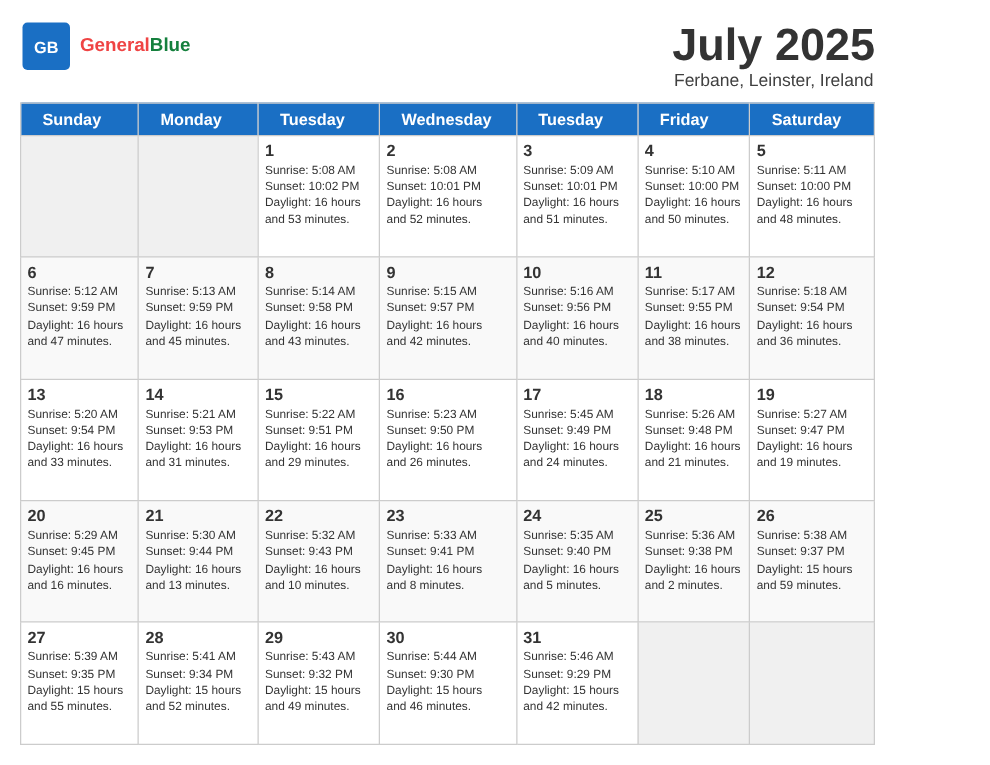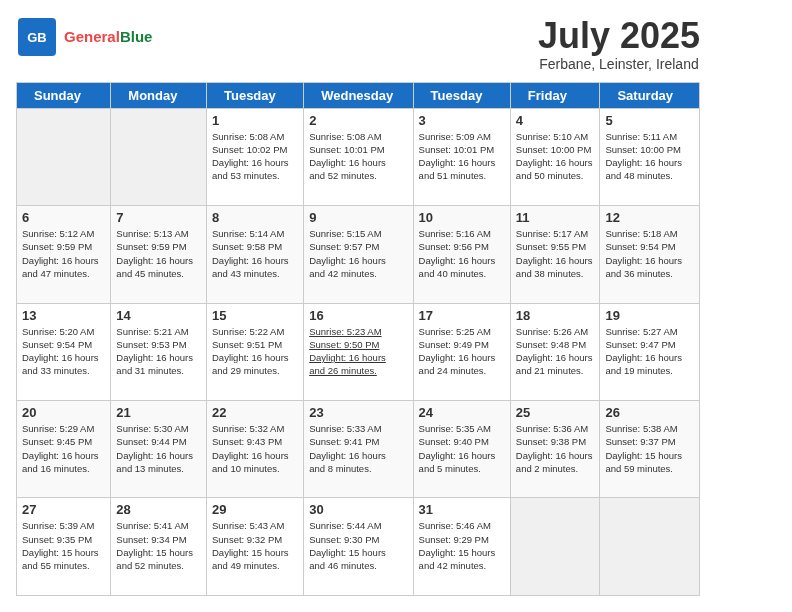--- a/index.html
+++ b/index.html
@@ -227,28 +227,28 @@
           </td>
           <td>
             <span class="day-number">15</span>
             <div class="day-info" style="white-space: pre-line;">Sunrise: 5:22 AM
 Sunset: 9:51 PM
 Daylight: 16 hours
 and 29 minutes.</div>
           </td>
           <td>
             <span class="day-number">16</span>
-            <div class="day-info" style="white-space: pre-line; text-decoration: underline;">Sunrise: 5:23 AM
+            <div class="day-info" style="white-space: pre-line;">Sunrise: 5:23 AM
 Sunset: 9:50 PM
 Daylight: 16 hours
 and 26 minutes.</div>
           </td>
           <td>
             <span class="day-number">17</span>
-            <div class="day-info" style="white-space: pre-line;">Sunrise: 5:25 AM
+            <div class="day-info" style="white-space: pre-line;">Sunrise: 5:45 AM
 Sunset: 9:49 PM
 Daylight: 16 hours
 and 24 minutes.</div>
           </td>
           <td>
             <span class="day-number">18</span>
             <div class="day-info" style="white-space: pre-line;">Sunrise: 5:26 AM
 Sunset: 9:48 PM
 Daylight: 16 hours
 and 21 minutes.</div>

